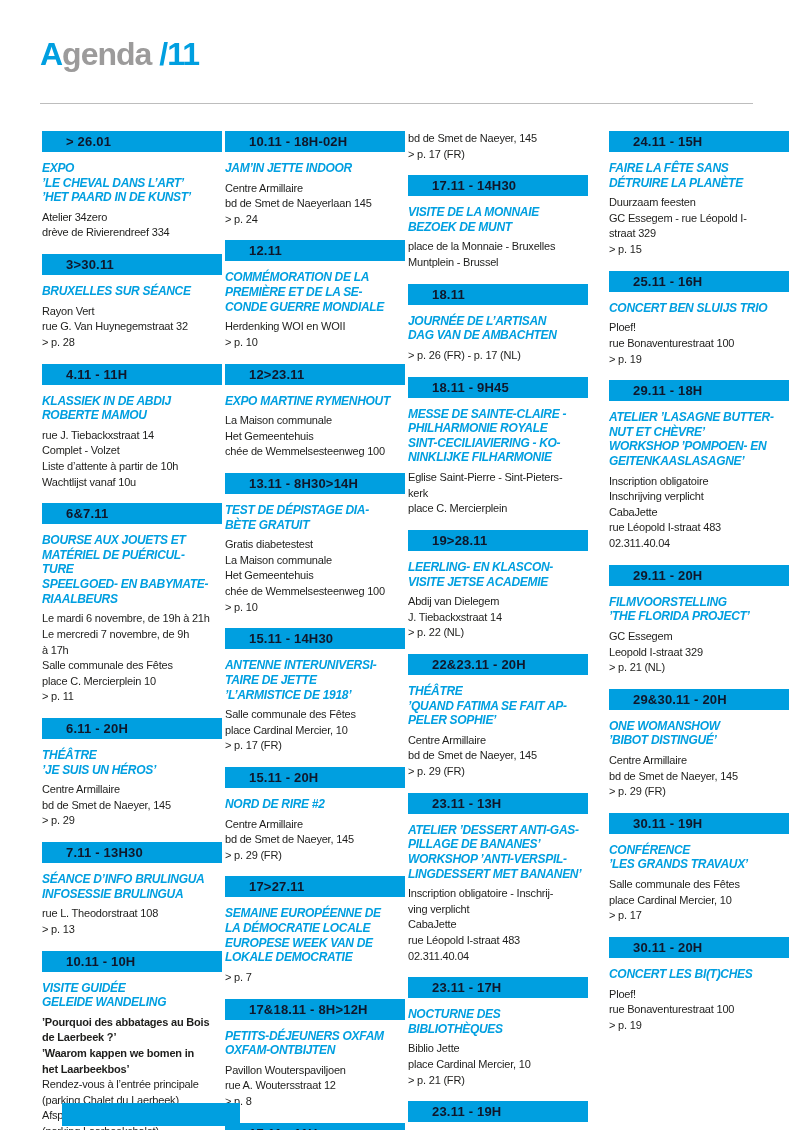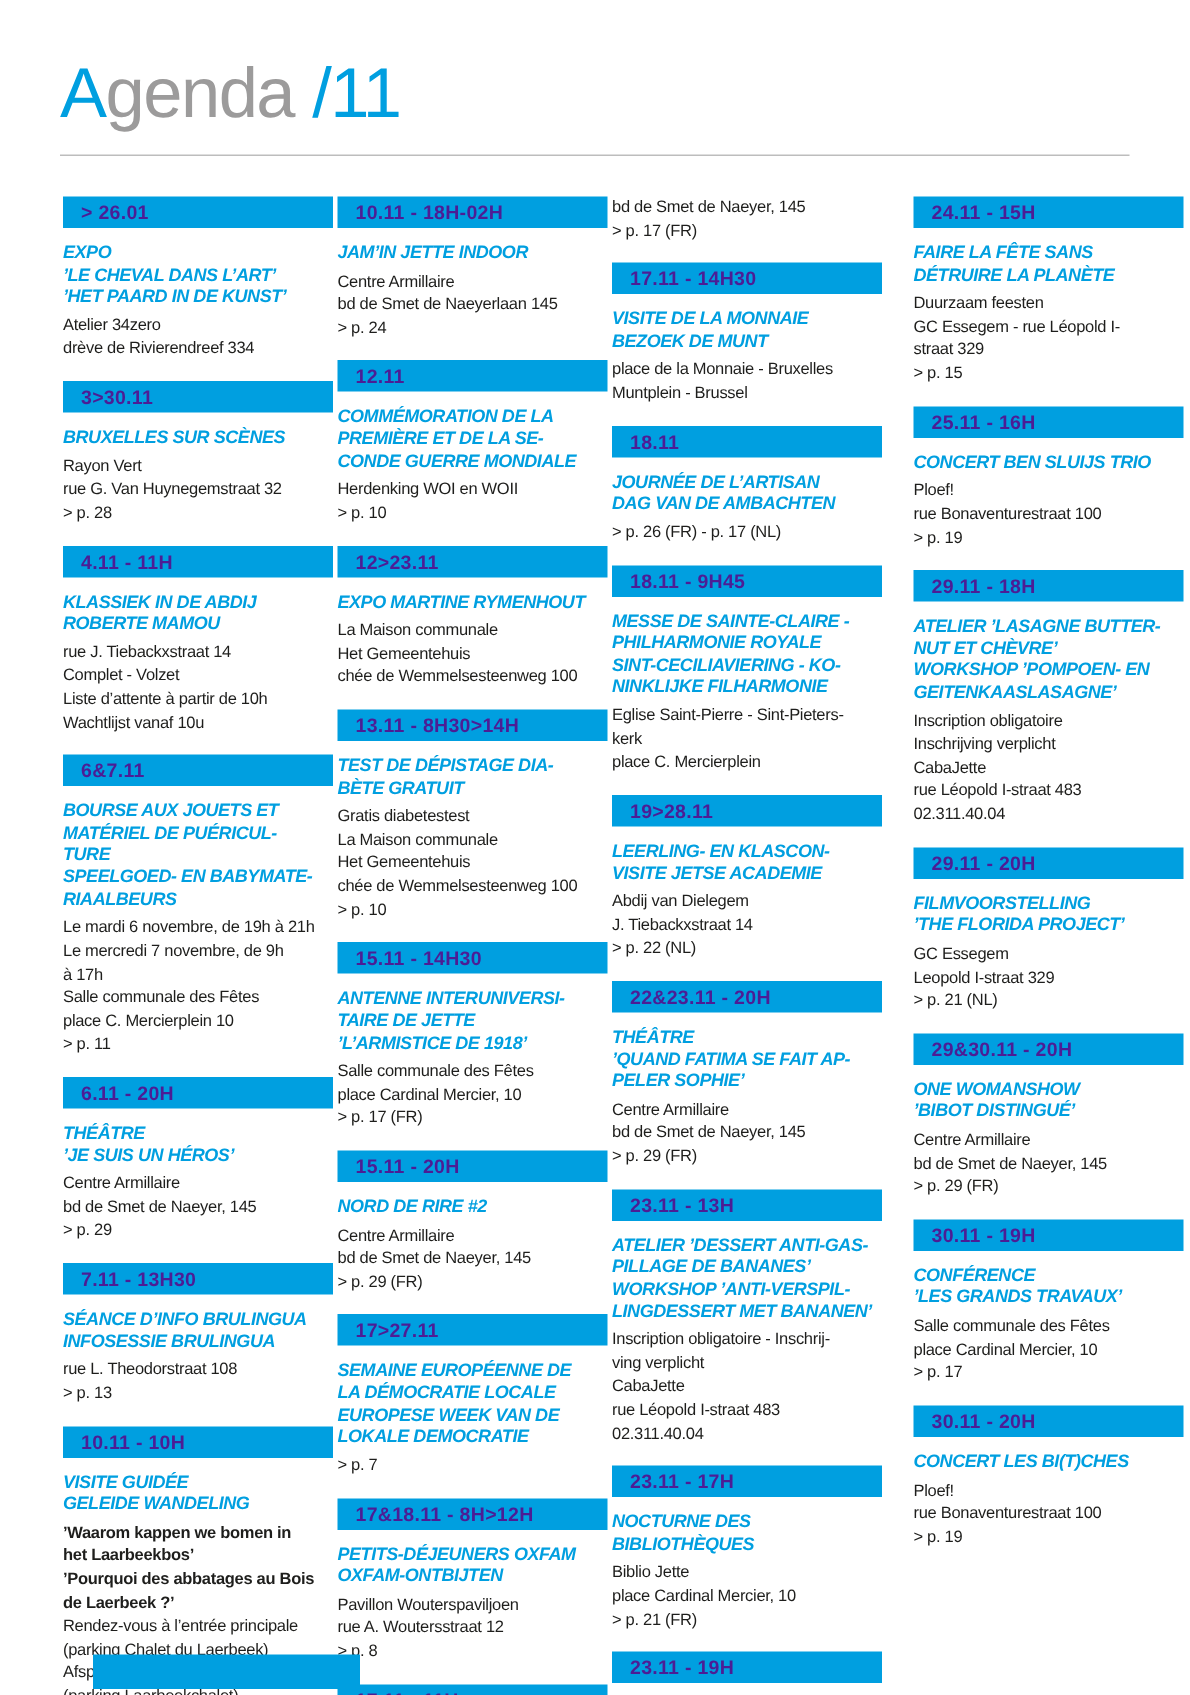--- a/index.html
+++ b/index.html
@@ -9,48 +9,48 @@
     font-family: "Liberation Sans", sans-serif;
     color: #1e1e1c;
     position: relative;
     overflow: hidden;
   }
   .page { position: absolute; inset: 0; }
 
   
   .masthead { position: absolute; left: 40px; top: 38px; }
   .masthead h1 {
-    font-size: 47px; font-weight: normal; letter-spacing: -1px;
+    font-size: 32px; font-weight: bold; letter-spacing: -1px;
     line-height: 1;
   }
   .t-blue { color: var(--blue); }
   .t-gray { color: #9c9b9b; }
   .rule {
     position: absolute; left: 40px; top: 103px; width: 713px; height: 1px;
     background: #bdbdbd;
   }
 
   :root { --blue: #009fe0; }
 
   
   .col { position: absolute; top: 131px; width: 180px; }
   .col-1 { left: 42px; }
   .col-2 { left: 225px; }
   .col-3 { left: 408px; }
   .col-4 { left: 609px; }
 
   .event-header {
     background: var(--blue);
-    color: #4c1d95;
+    color: #0f172a;
     font-weight: bold;
     font-size: 13px;
     letter-spacing: 0.2px;
     height: 21px;
     line-height: 21px;
-    padding-left: 12px;
+    padding-left: 24px;
     margin-bottom: 9px;
     white-space: nowrap;
     overflow: hidden;
   }
   .event-title {
     color: var(--blue);
     font-size: 12px;
     font-weight: bold;
     letter-spacing: -0.3px;
     line-height: 1.22;
@@ -91,21 +91,21 @@
         <h3 class="event-title">EXPO
 ’LE CHEVAL DANS L’ART’
 ’HET PAARD IN DE KUNST’</h3>
         <div class="event-body">
           <span class="seg">Atelier 34zero
 drève de Rivierendreef 334</span>
         </div>
       </section>
       <section>
         <div class="event-header">3&gt;30.11</div>
-        <h3 class="event-title">BRUXELLES SUR SCÈNES</h3>
+        <h3 class="event-title">BRUXELLES SUR SÉANCE</h3>
         <div class="event-body">
           <span class="seg">Rayon Vert
 rue G. Van Huynegemstraat 32
 &gt; p. 28</span>
         </div>
       </section>
       <section>
         <div class="event-header">4.11 - 11H</div>
         <h3 class="event-title">KLASSIEK IN DE ABDIJ
 ROBERTE MAMOU</h3>
@@ -149,24 +149,24 @@
         <div class="event-body">
           <span class="seg">rue L. Theodorstraat 108
 &gt; p. 13</span>
         </div>
       </section>
       <section>
         <div class="event-header">10.11 - 10H</div>
         <h3 class="event-title">VISITE GUIDÉE
 GELEIDE WANDELING</h3>
         <div class="event-body">
+          <span class="seg bold">’Pourquoi des abbatages au Bois
+de Laerbeek ?’</span>
           <span class="seg bold">’Waarom kappen we bomen in
 het Laarbeekbos’</span>
-          <span class="seg bold">’Pourquoi des abbatages au Bois
-de Laerbeek ?’</span>
           <span class="seg">Rendez-vous à l’entrée principale
 (parking Chalet du Laerbeek)
 Afspraak aan de hoofdingang
 (parking Laarbeekchalet)</span>
         </div>
       </section>
     </div>
   <div class="col col-2">
       <section>
         <div class="event-header">10.11 - 18H-02H</div>

